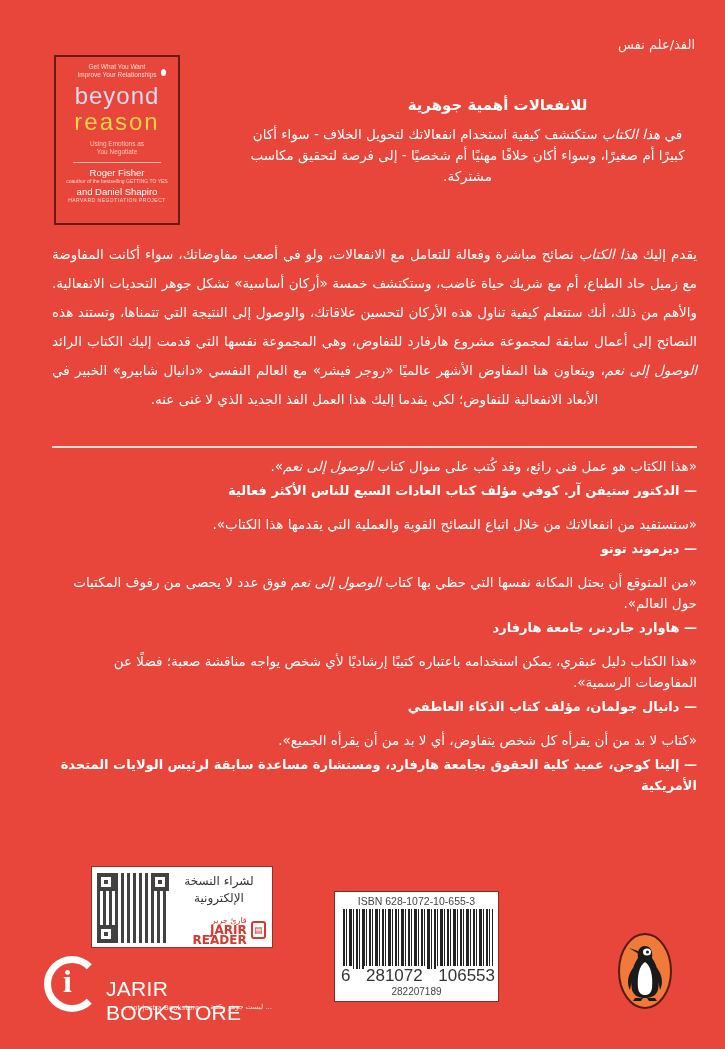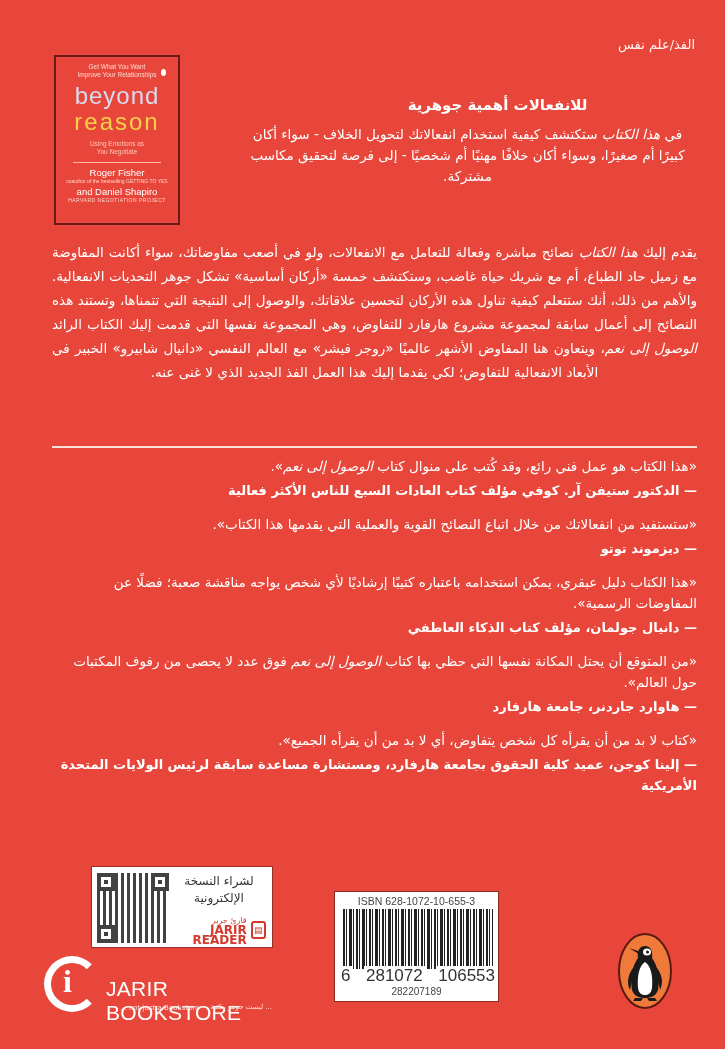--- a/index.html
+++ b/index.html
@@ -43,21 +43,21 @@
       padding-left: 60px;
     }
     .intro {
       position: absolute; left: 238px; right: 28px; top: 124px;
       font-size: 13.5px; line-height: 21px; direction: rtl; text-align: center;
     }
     .intro i, .body-text i, .quote i { font-style: italic; }
 
     .body-text {
       position: absolute; left: 52px; right: 28px; top: 240px;
-      font-size: 13.5px; line-height: 24px; direction: rtl; text-align: justify;
+      font-size: 13.5px; line-height: 29px; direction: rtl; text-align: justify;
       text-align-last: center;
     }
 
     .divider {
       position: absolute; left: 52px; right: 28px; top: 446px;
       height: 1.5px; background: #fbe0d8;
     }
 
     .quotes { position: absolute; left: 52px; right: 28px; top: 456px; direction: rtl; }
     .quote { font-size: 13.5px; line-height: 21px; text-align: right; }
@@ -171,26 +171,26 @@
   <div class="quotes">
     <div class="q-block">
       <div class="quote"><span>«هذا الكتاب هو عمل فني رائع، وقد كُتب على منوال كتاب </span><i>الوصول إلى نعم</i><span>».</span></div>
       <div class="attrib">— الدكتور ستيفن آر. كوفي مؤلف كتاب العادات السبع للناس الأكثر فعالية</div>
     </div>
     <div class="q-block">
       <div class="quote"><span>«ستستفيد من انفعالاتك من خلال اتباع النصائح القوية والعملية التي يقدمها هذا الكتاب».</span></div>
       <div class="attrib">— ديزموند توتو</div>
     </div>
     <div class="q-block">
+      <div class="quote"><span>«من المتوقع أن يحتل المكانة نفسها التي حظي بها كتاب </span><i>الوصول إلى نعم</i><span> فوق عدد لا يحصى من رفوف المكتبات حول العالم».</span></div>
+      <div class="attrib">— هاوارد جاردنر، جامعة هارفارد</div>
+    </div>
+    <div class="q-block">
       <div class="quote"><span>«هذا الكتاب دليل عبقري، يمكن استخدامه باعتباره كتيبًا إرشاديًا لأي شخص يواجه مناقشة صعبة؛ فضلًا عن المفاوضات الرسمية».</span></div>
       <div class="attrib">— دانيال جولمان، مؤلف كتاب الذكاء العاطفي</div>
-    </div>
-    <div class="q-block">
-      <div class="quote"><span>«من المتوقع أن يحتل المكانة نفسها التي حظي بها كتاب </span><i>الوصول إلى نعم</i><span> فوق عدد لا يحصى من رفوف المكتبات حول العالم».</span></div>
-      <div class="attrib">— هاوارد جاردنر، جامعة هارفارد</div>
     </div>
     <div class="q-block">
       <div class="quote"><span>«كتاب لا بد من أن يقرأه كل شخص يتفاوض، أي لا بد من أن يقرأه الجميع».</span></div>
       <div class="attrib">— إلينا كوجن، عميد كلية الحقوق بجامعة هارفارد، ومستشارة مساعدة سابقة لرئيس الولايات المتحدة الأمريكية</div>
     </div>
   </div>
 
   <div class="qr-box">
     <div class="qr">
       <div class="corner" style="left:0;top:0"></div>

